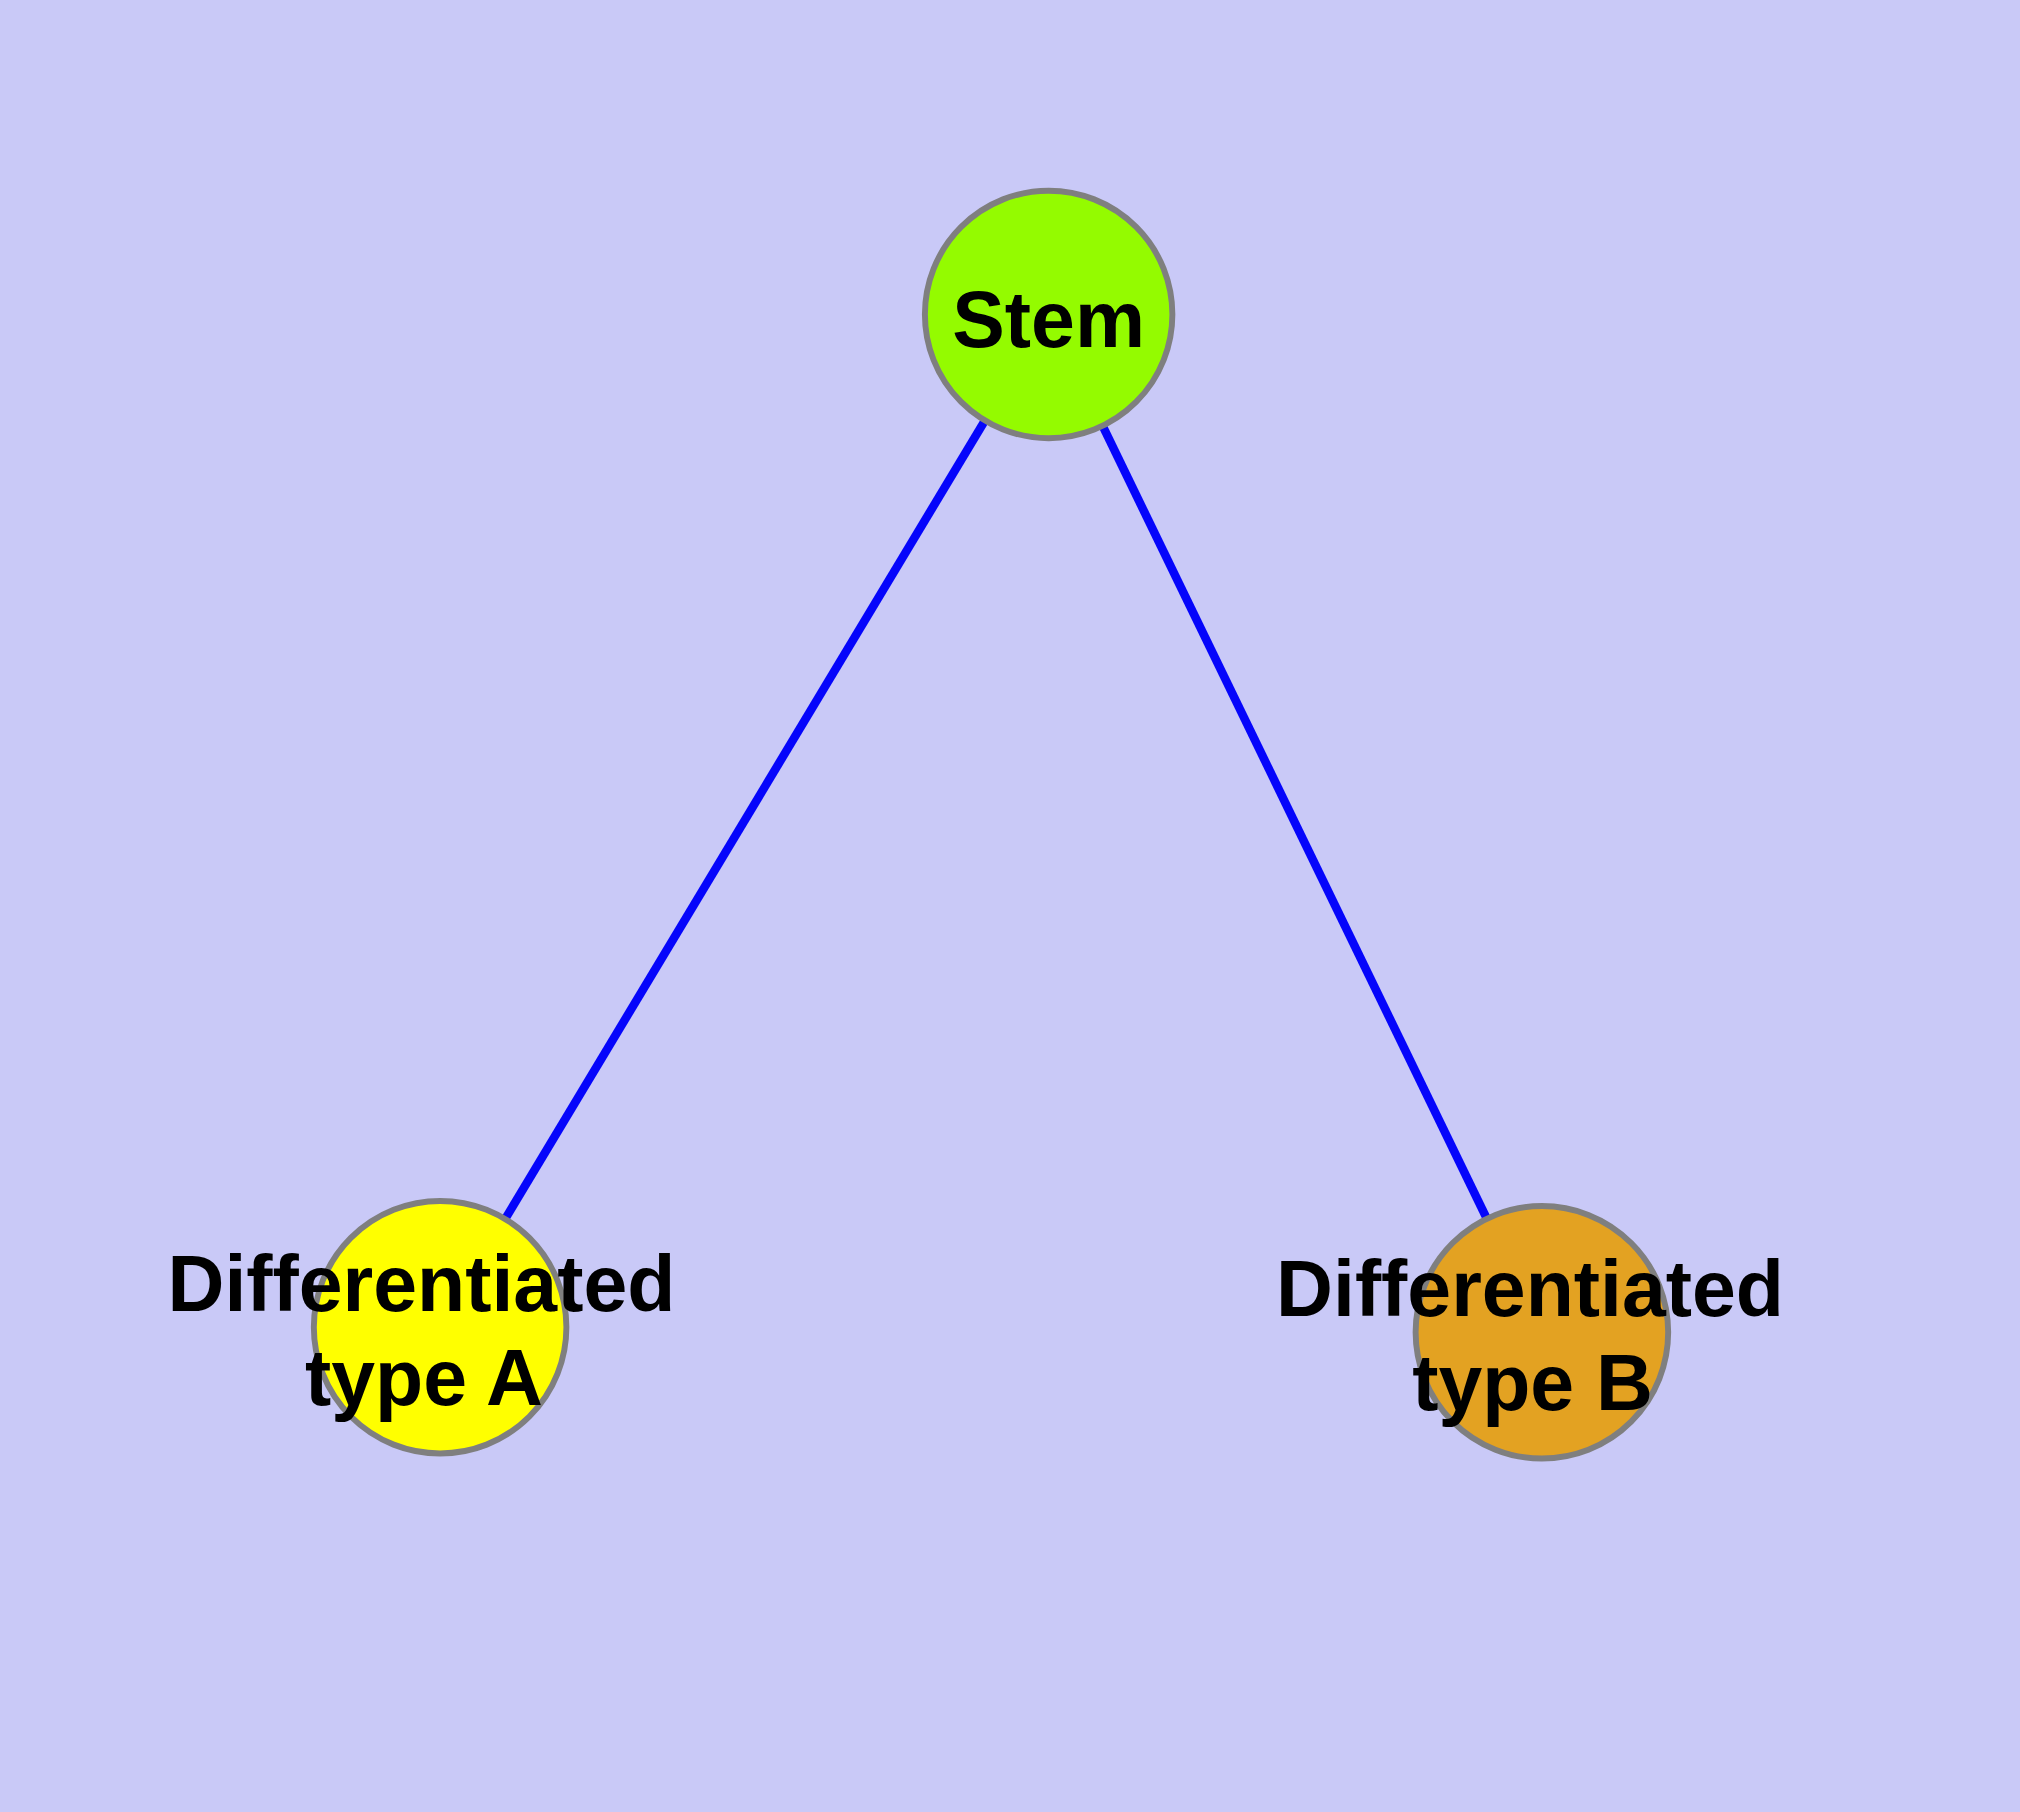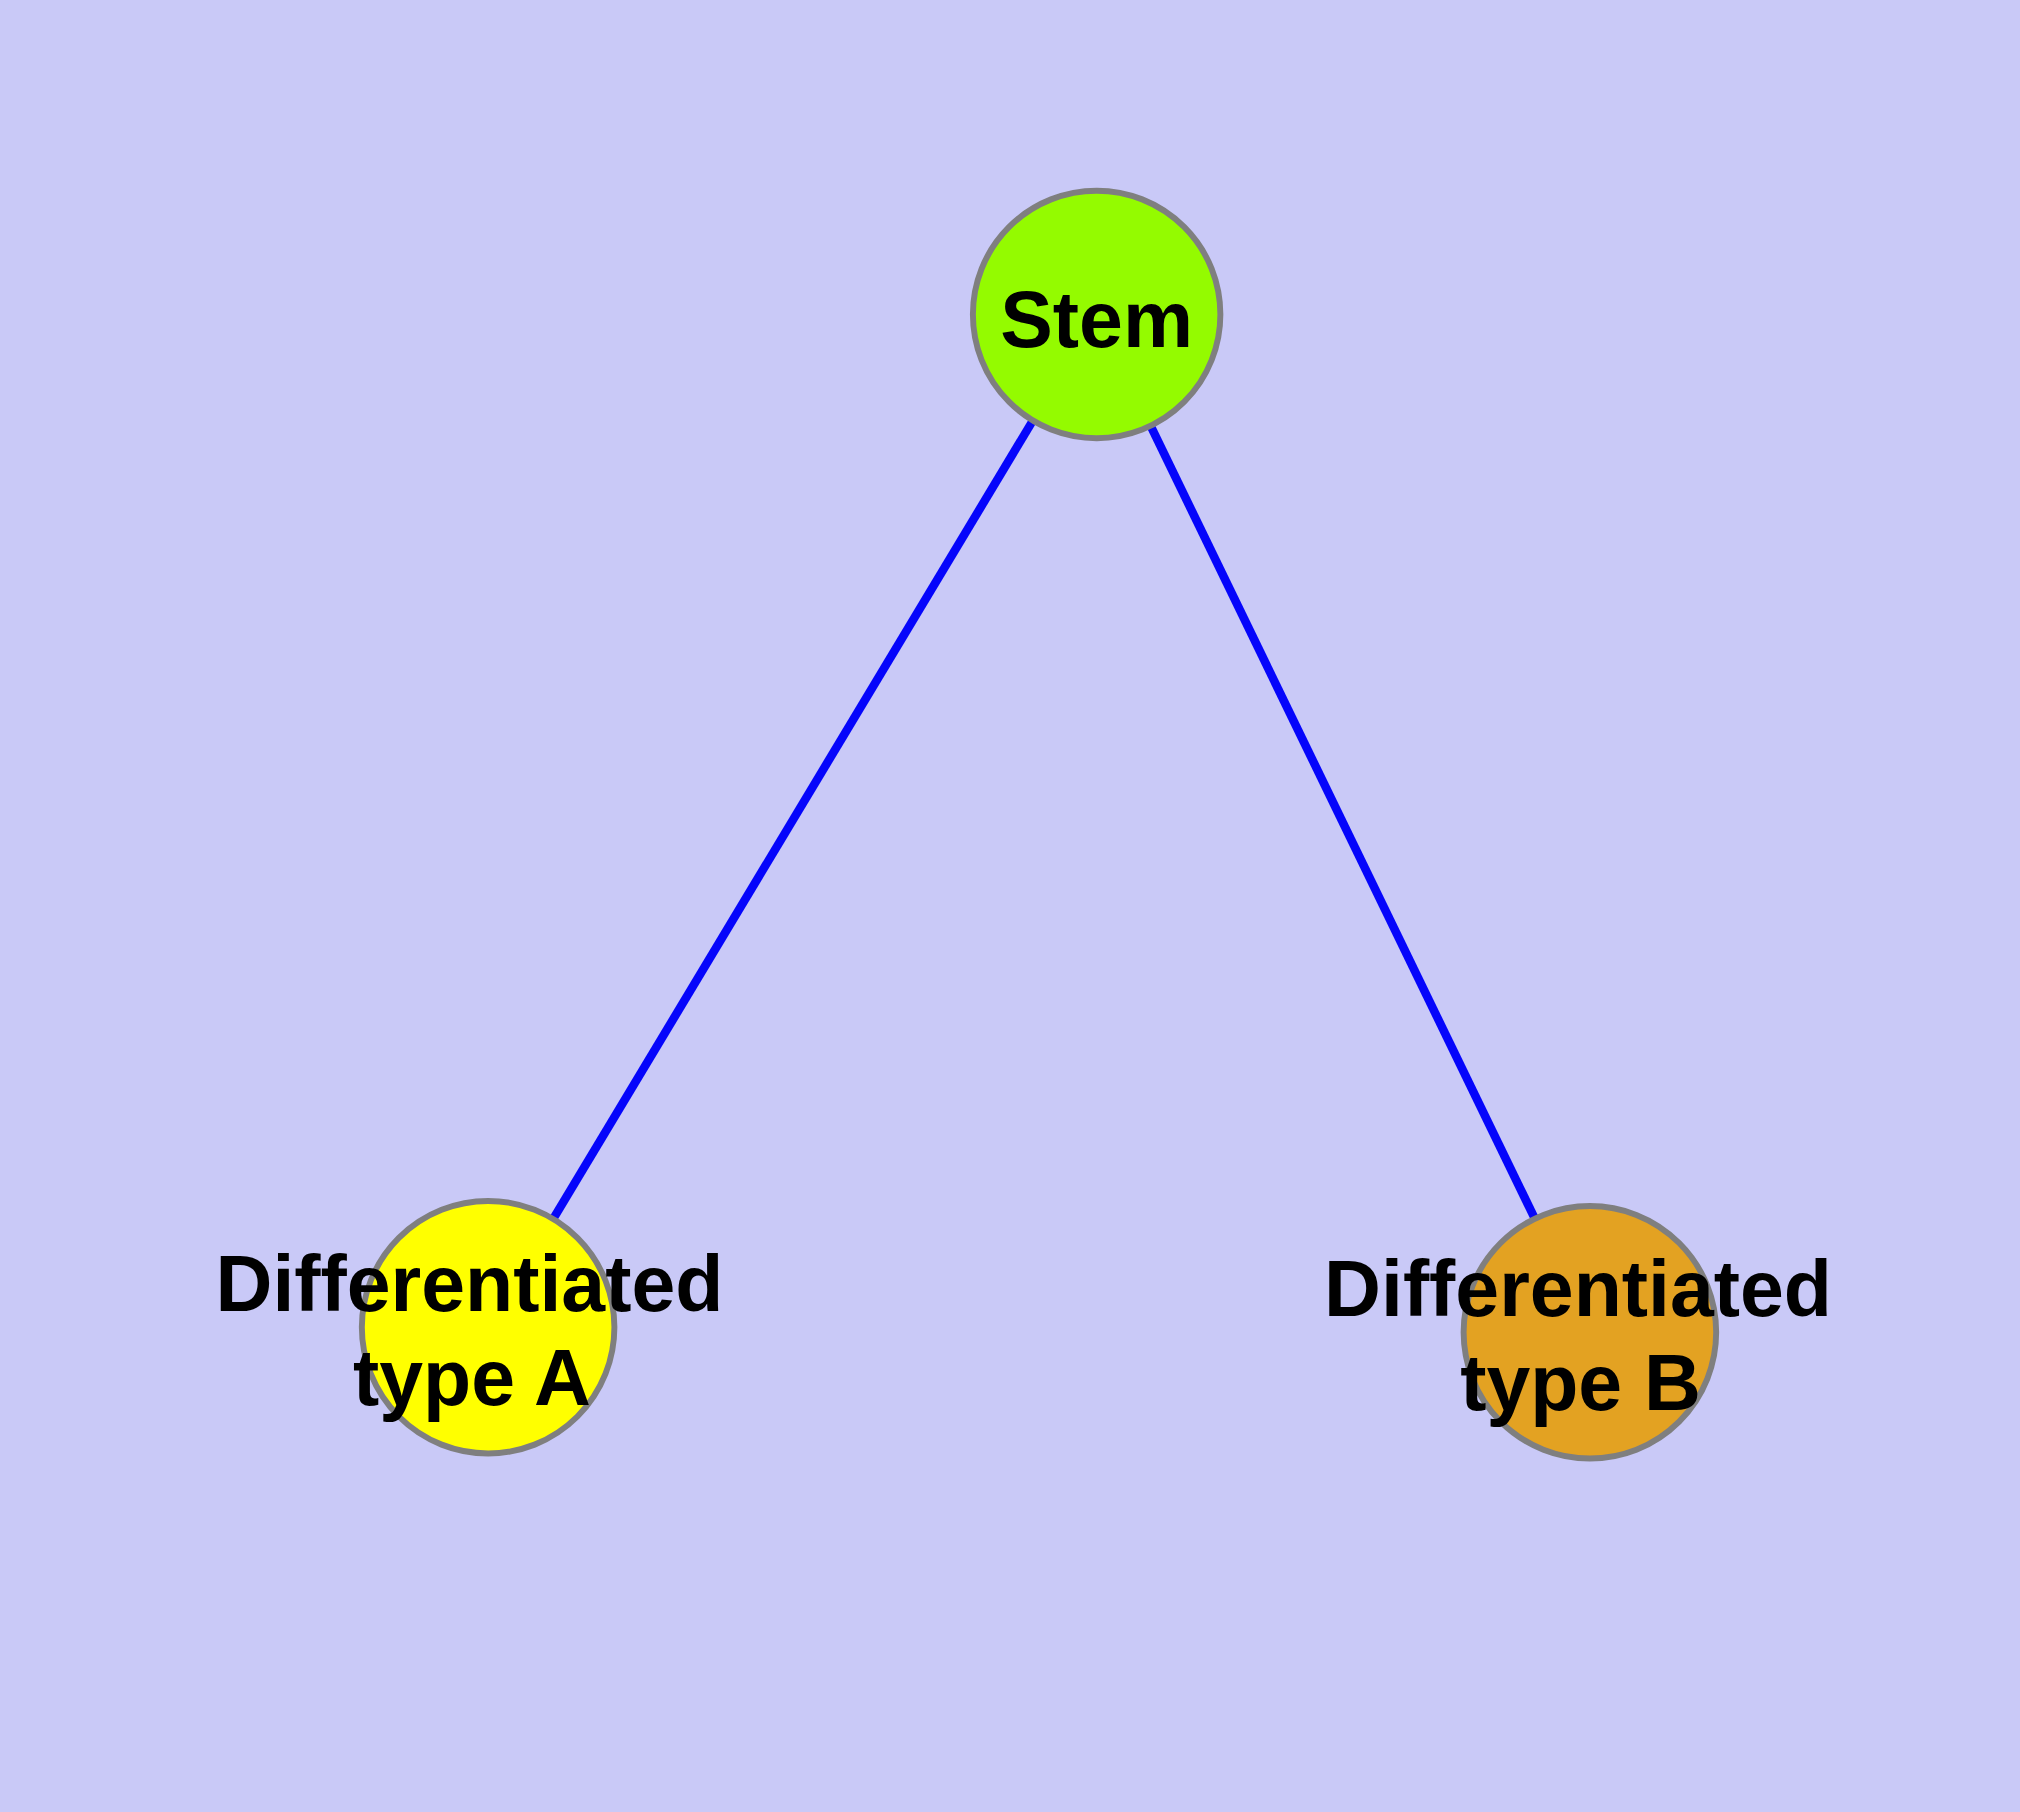--- a/index.html
+++ b/index.html
@@ -5,21 +5,20 @@
   html, body {
     margin: 0;
     padding: 0;
     background: #C9C9F7;
   }
   .stage {
     position: relative;
     width: 1827px;
     height: 1812px;
     overflow: hidden;
-    margin-left: 48px;
   }
   svg.diagram {
     display: block;
     width: 2021px;
     height: 1812px;
   }
   .node-label {
     font-family: "Liberation Sans", "DejaVu Sans", sans-serif;
     font-weight: bold;
     font-size: 93px;

